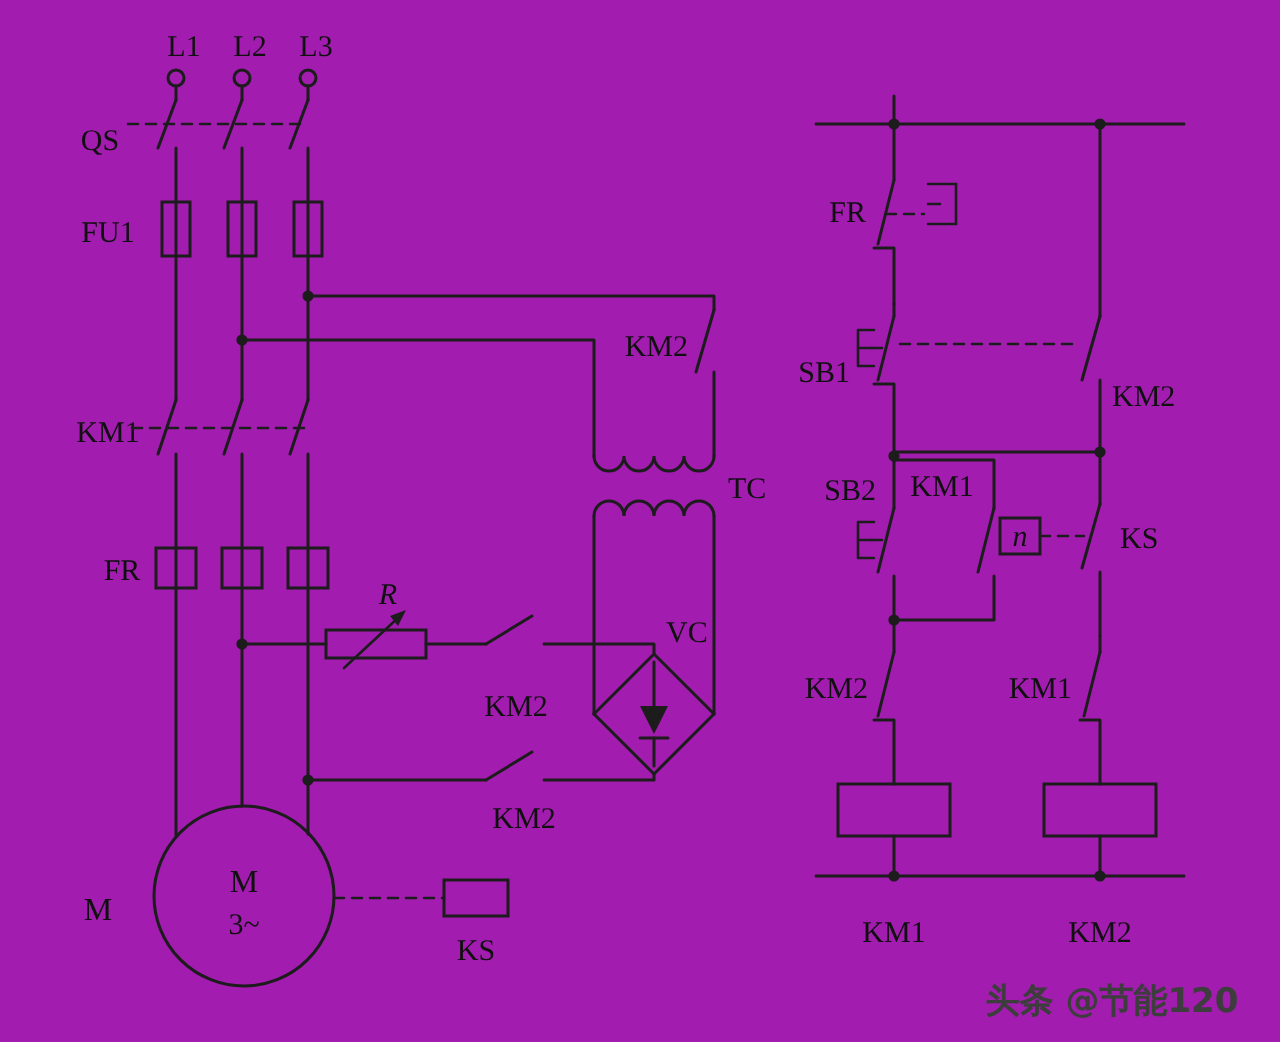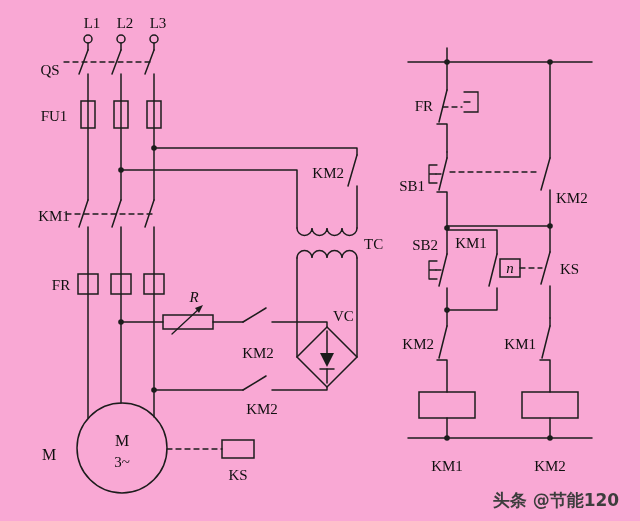--- a/index.html
+++ b/index.html
@@ -1,16 +1,16 @@
 <!DOCTYPE html>
 <html><head>
 <meta charset="utf-8">
 <style>
   html,body{margin:0;padding:0;background:#ffffff;}
-  #stage{position:relative;width:640px;height:521px;background:#f9a8d4;overflow:hidden;
+  #stage{position:relative;width:640px;height:521px;background:#a21caf;overflow:hidden;
          font-family:"Liberation Serif",serif;}
   svg{position:absolute;left:0;top:0;}
   .wire{stroke:#1c1c1c;stroke-width:1.5;fill:none;stroke-linecap:round;}
   .thin{stroke-width:1.3;}
   .dash{stroke-dasharray:5 4;}
   .dot{fill:#1c1c1c;stroke:none;}
   .solid{fill:#1c1c1c;stroke:none;}
   .lbl{font-family:"Liberation Serif",serif;font-size:15px;fill:#101010;}
   .big{font-size:16px;}
   .it{font-style:italic;}

